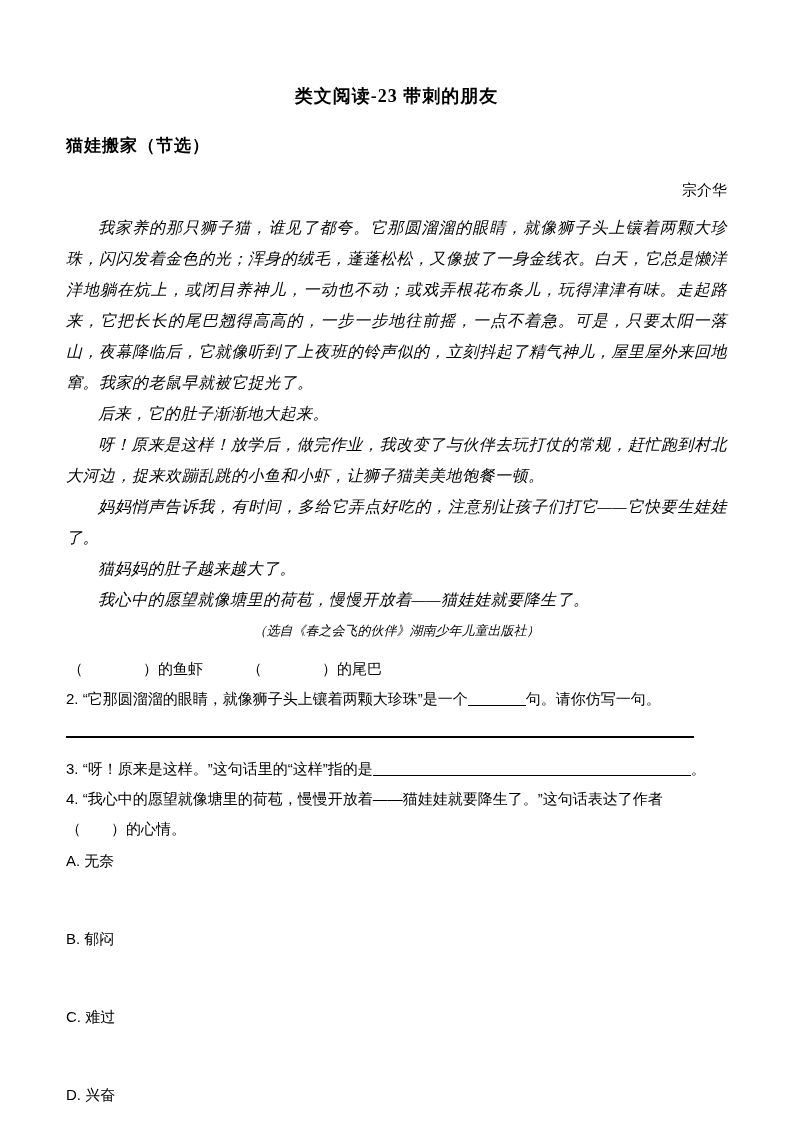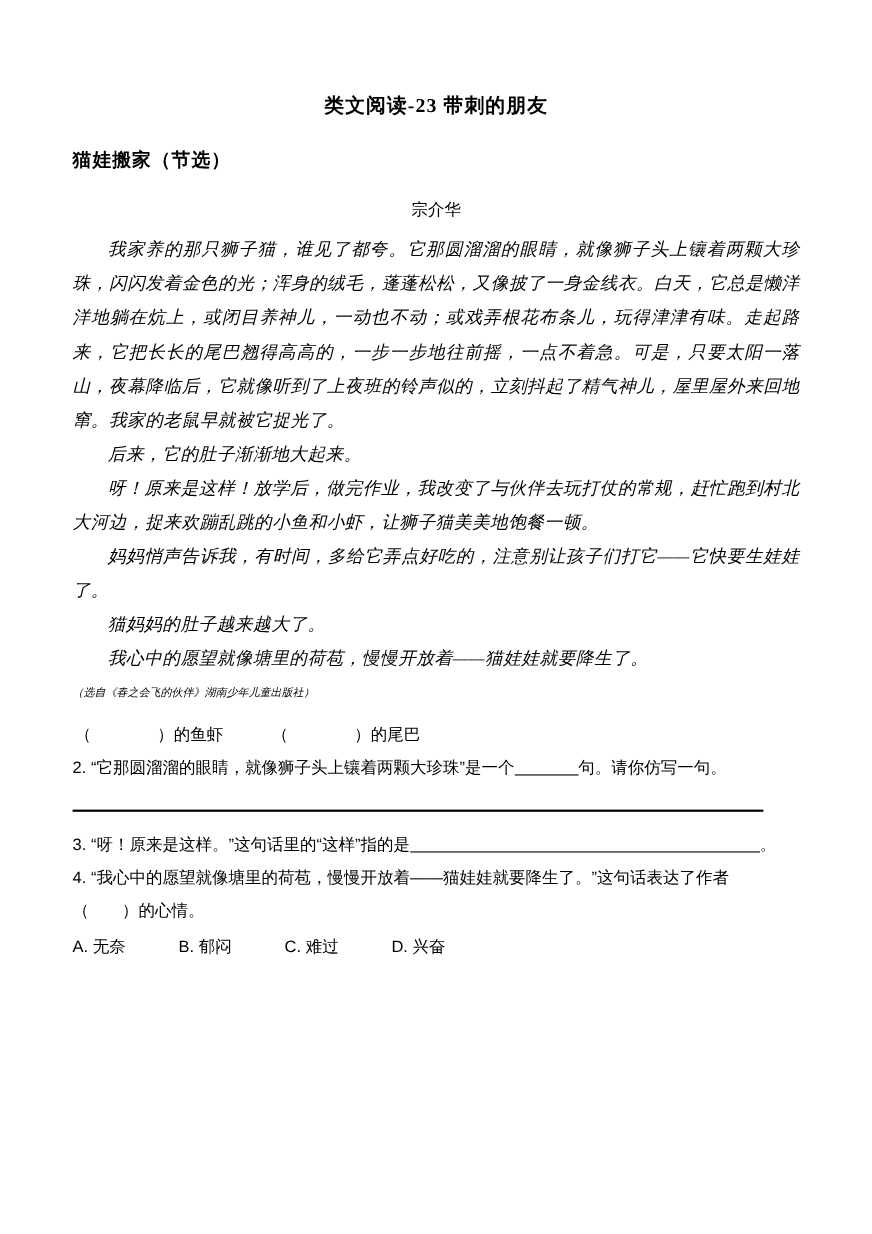--- a/index.html
+++ b/index.html
@@ -22,39 +22,39 @@
     margin: 0 0 26px 0;
   }
   .article-title {
     text-align: left;
     font-size: 17px;
     font-weight: bold;
     letter-spacing: 1px;
     margin: 0 0 24px 0;
   }
   .author {
-    text-align: center;
+    text-align: right;
     font-size: 15px;
     margin: 0 0 12px 0;
   }
   .story {
     font-size: 16px;
     line-height: 31px;
     text-align: justify;
     font-style: italic;
     letter-spacing: 0.5px;
   }
   .story p {
     margin: 0;
     text-indent: 2em;
   }
   .source-line {
-    font-size: 10px;
+    font-size: 13px;
     line-height: 31px;
-    text-align: left;
+    text-align: center;
     font-style: italic;
     margin: 0;
   }
   .questions {
     font-family: "Liberation Sans", sans-serif;
     font-size: 15px;
     line-height: 30px;
     margin-top: 8px;
   }
   .q-row { margin: 0; }
@@ -74,20 +74,21 @@
   .answer-line {
     border-bottom: 2px solid #000;
     width: 628px;
     height: 0;
     margin: 22px 0 16px 0;
   }
   .options-row {
     display: flex;
     gap: 48px;
     margin-top: 2px;
+    flex-direction: column;
   }
   .ref-answers {
     font-family: "Liberation Sans", sans-serif;
     font-size: 15.5px;
     margin-top: 30px;
   }
   .ref-header {
     font-weight: bold;
     font-size: 16px;
     margin: 0 0 26px 0;

